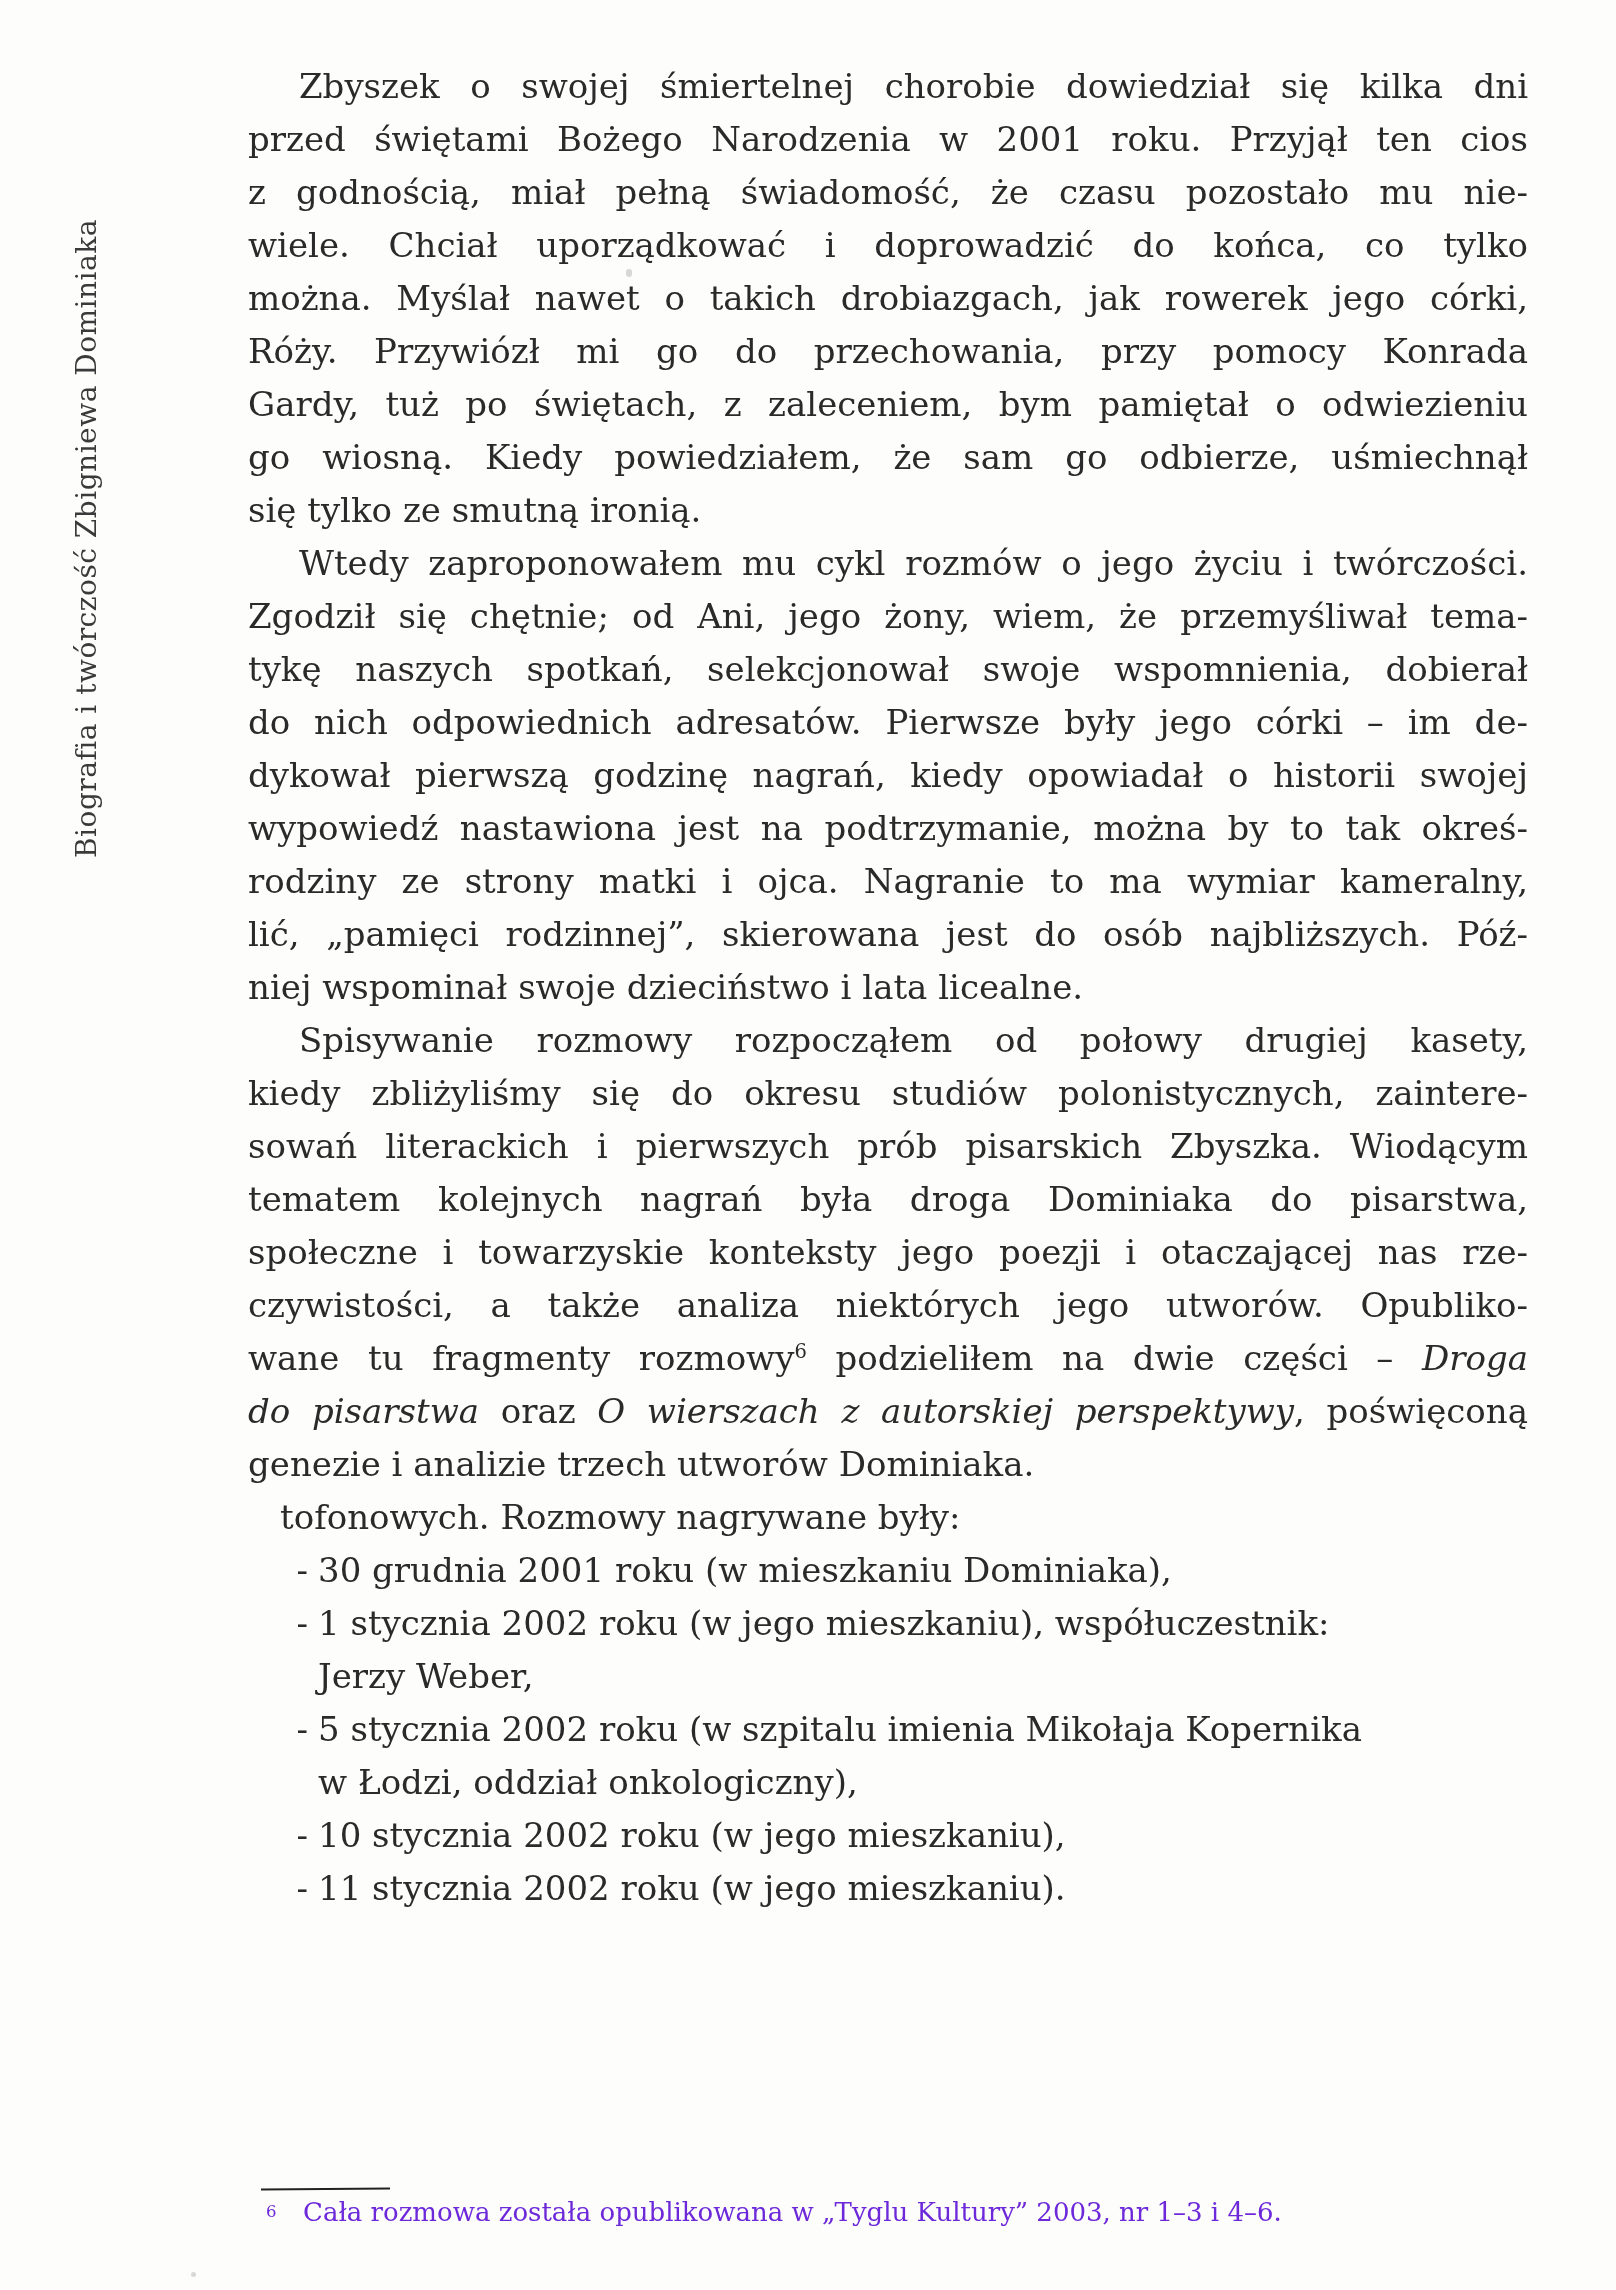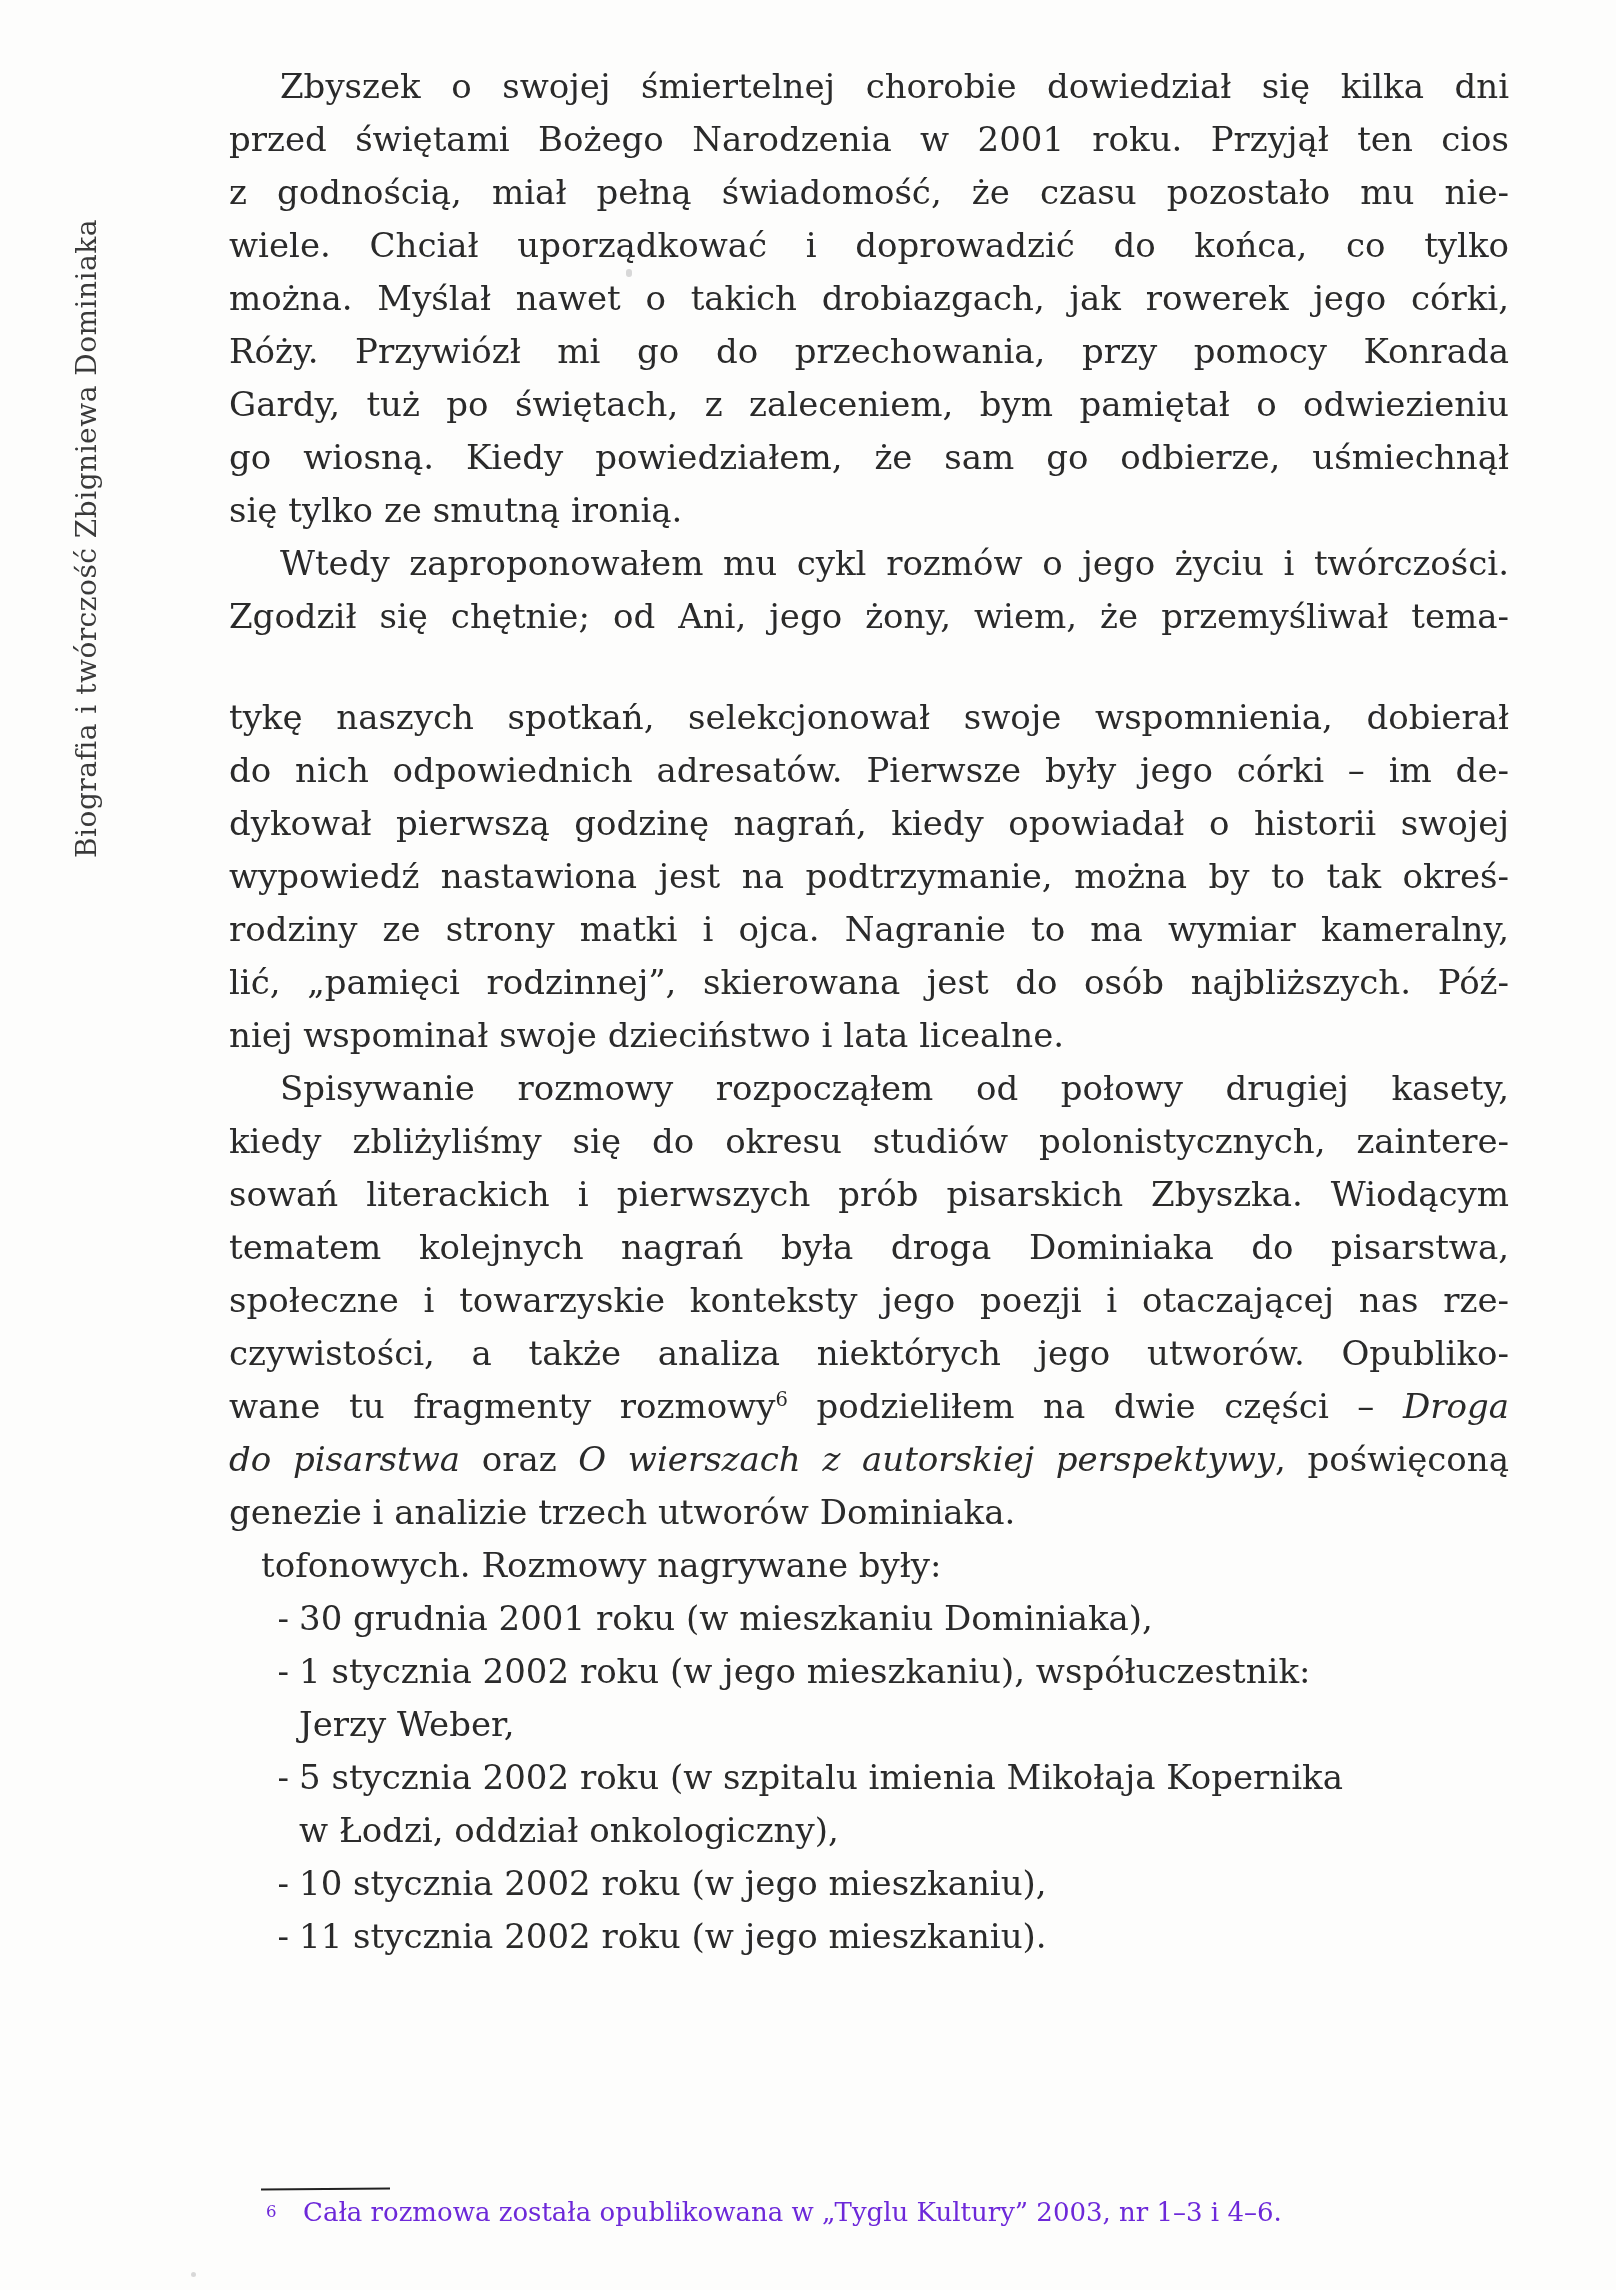--- a/index.html
+++ b/index.html
@@ -30,21 +30,21 @@
       white-space: nowrap;
       font-family: "DejaVu Serif", "Liberation Serif", serif;
       font-size: 28px;
       letter-spacing: 0.5px;
       color: #3a3a3a;
       width: 780px;
       text-align: left;
     }
     .body-text {
       position: absolute;
-      left: 229px;
+      left: 248px;
       top: 60px;
       width: 1280px;
       font-size: 34px;
       line-height: 53px;
       text-align: justify;
       hyphens: manual;
     }
     .line {
       height: 53px;
     }
@@ -120,21 +120,21 @@
       <span class="line para-line" style="white-space: normal; overflow: hidden;">można. Myślał nawet o takich drobiazgach, jak rowerek jego córki,</span>
       <span class="line para-line" style="white-space: normal; overflow: hidden;">Róży. Przywiózł mi go do przechowania, przy pomocy Konrada</span>
       <span class="line para-line" style="white-space: normal; overflow: hidden;">Gardy, tuż po świętach, z zaleceniem, bym pamiętał o odwiezieniu</span>
       <span class="line para-line" style="white-space: normal; overflow: hidden;">go wiosną. Kiedy powiedziałem, że sam go odbierze, uśmiechnął</span>
       <span class="line para-line last" style="white-space: normal; overflow: hidden;">się tylko ze smutną ironią.</span>
     </div>
 
     <div class="para-block">
       <span class="line para-line first" style="white-space: normal; overflow: hidden;">Wtedy zaproponowałem mu cykl rozmów o jego życiu i twórczości.</span>
       <span class="line para-line" style="white-space: normal; overflow: hidden;">Zgodził się chętnie; od Ani, jego żony, wiem, że przemyśliwał tema-</span>
-      <span class="line para-line" style="white-space: normal; overflow: hidden; margin-top: 48px;">tykę naszych spotkań, selekcjonował swoje wspomnienia, dobierał</span>
+      <span class="line para-line" style="white-space: normal; overflow: hidden;">tykę naszych spotkań, selekcjonował swoje wspomnienia, dobierał</span>
       <span class="line para-line" style="white-space: normal; overflow: hidden;">do nich odpowiednich adresatów. Pierwsze były jego córki – im de-</span>
       <span class="line para-line" style="white-space: normal; overflow: hidden;">dykował pierwszą godzinę nagrań, kiedy opowiadał o historii swojej</span>
       <span class="line para-line" style="white-space: normal; overflow: hidden;">wypowiedź nastawiona jest na podtrzymanie, można by to tak okreś-</span>
       <span class="line para-line" style="white-space: normal; overflow: hidden;">rodziny ze strony matki i ojca. Nagranie to ma wymiar kameralny,</span>
       <span class="line para-line" style="white-space: normal; overflow: hidden;">lić, „pamięci rodzinnej”, skierowana jest do osób najbliższych. Póź-</span>
       <span class="line para-line last" style="white-space: normal; overflow: hidden;">niej wspominał swoje dzieciństwo i lata licealne.</span>
     </div>
 
     <div class="para-block">
       <span class="line para-line first" style="white-space: normal; overflow: hidden;">Spisywanie rozmowy rozpocząłem od połowy drugiej kasety,</span>

